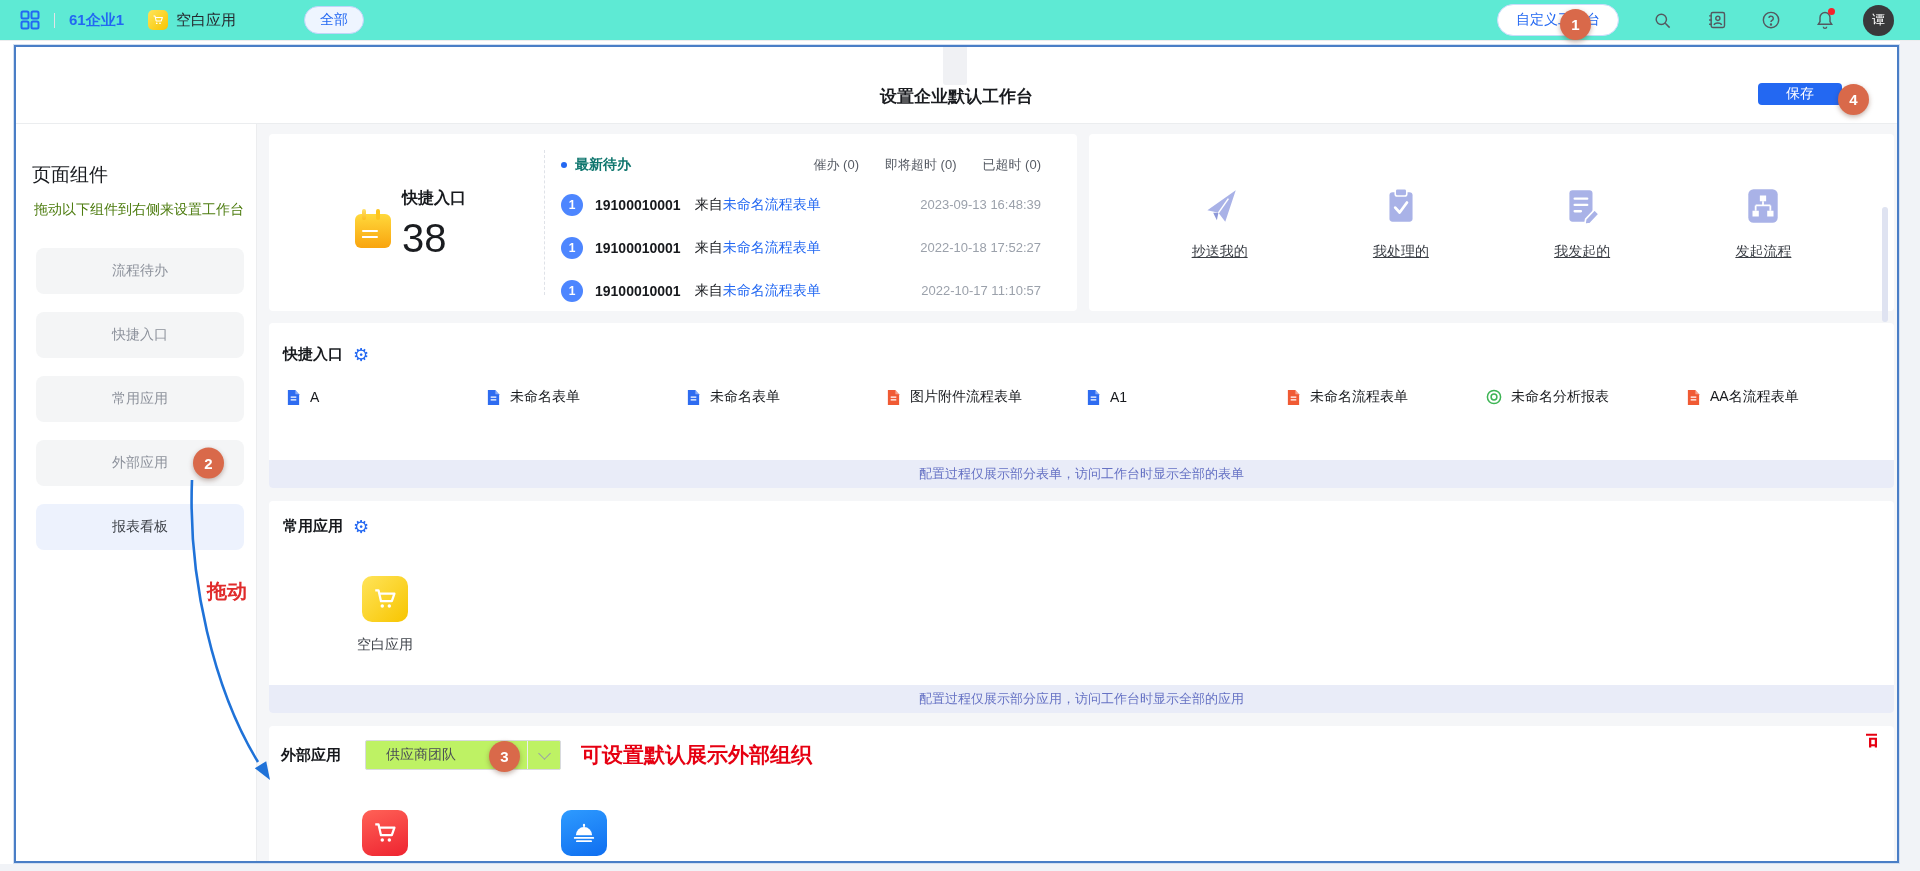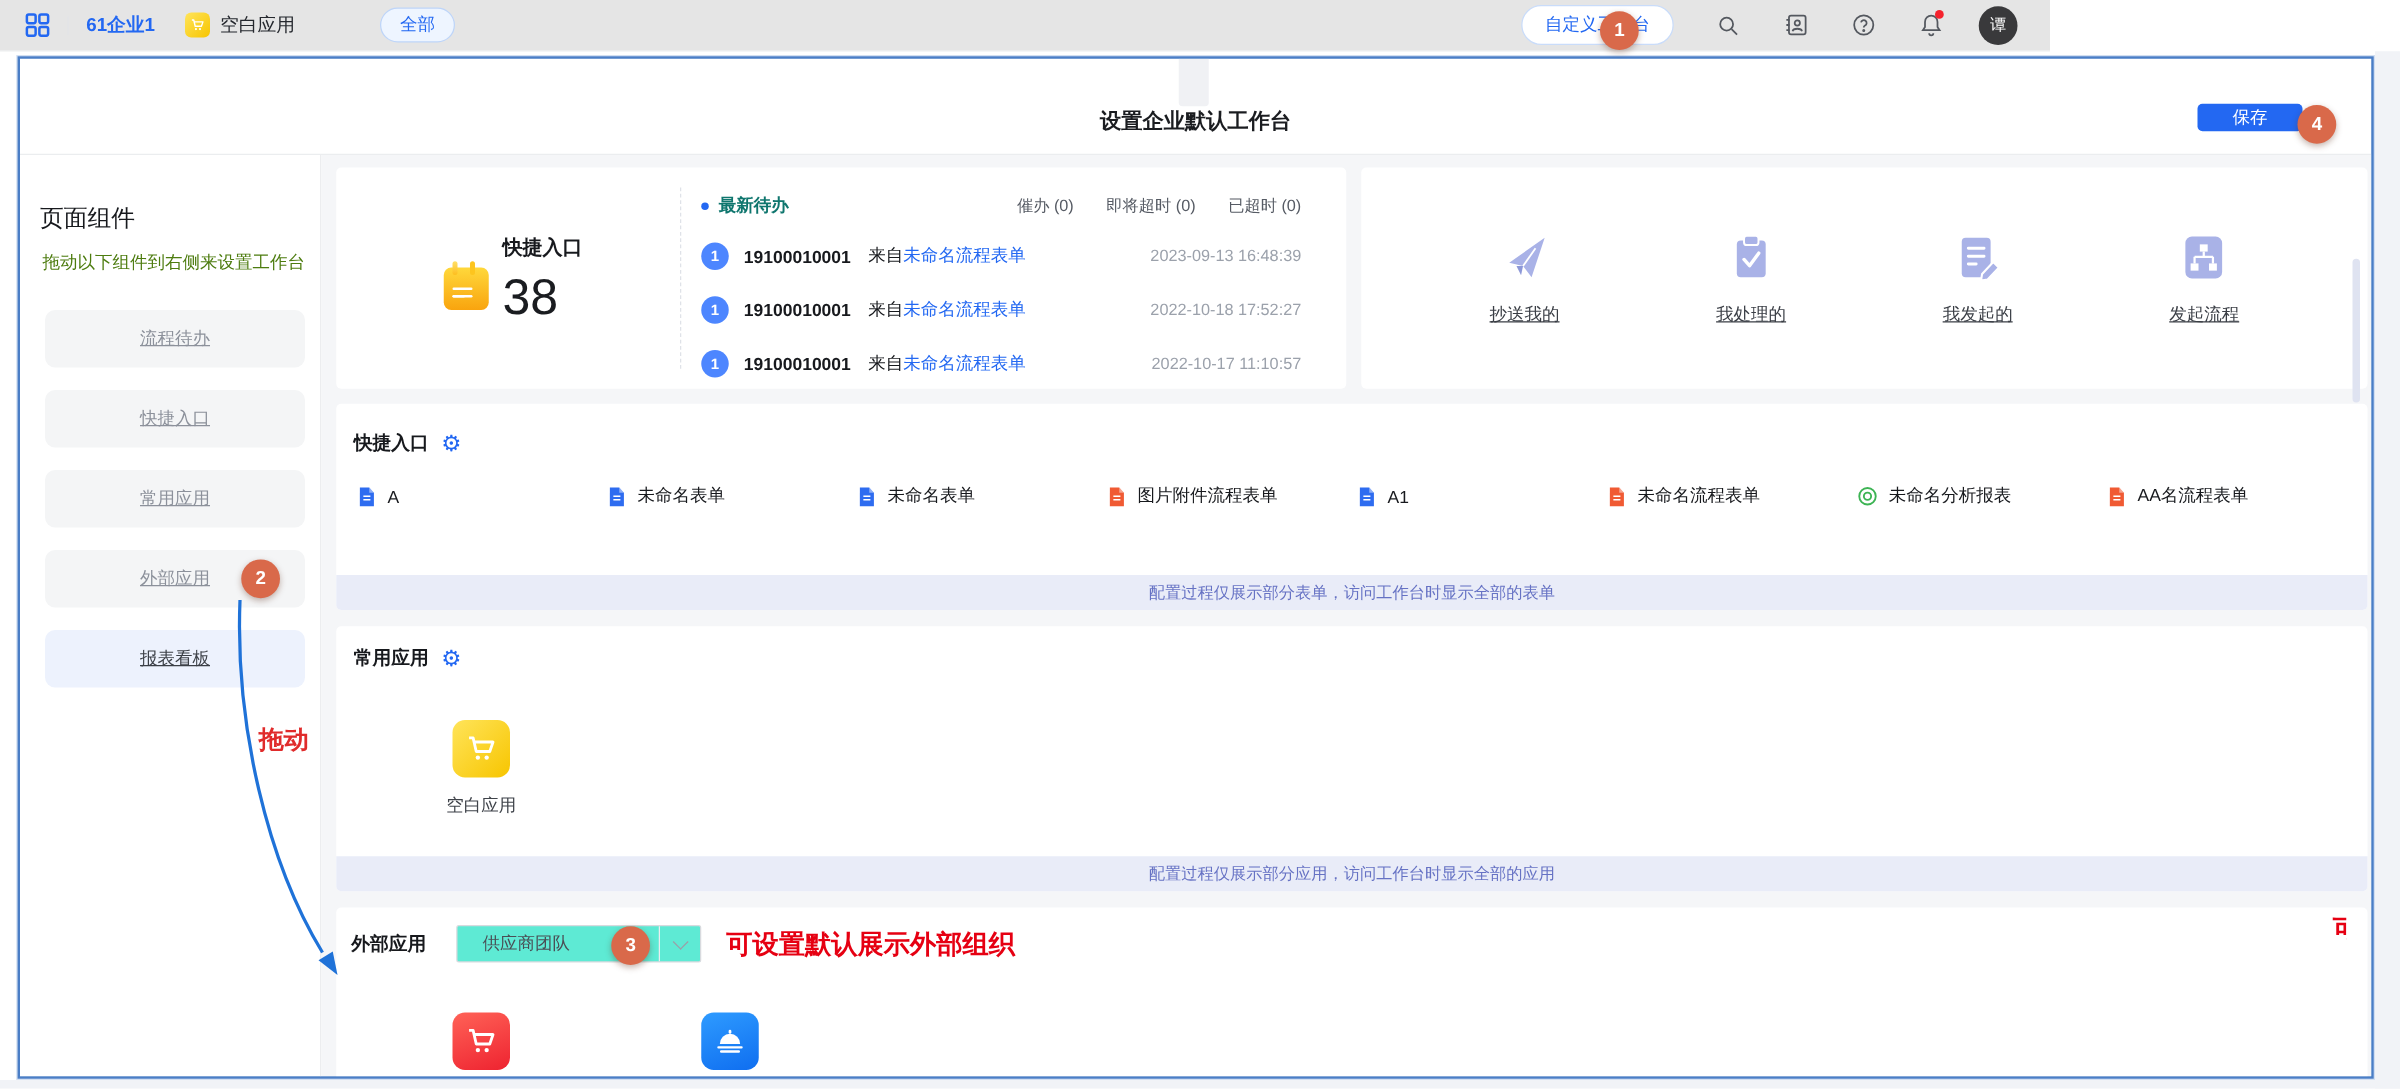--- a/index.html
+++ b/index.html
@@ -1,18 +1,18 @@
 <!DOCTYPE html>
 <html><head>
 <meta charset="utf-8">
 <style>
   html,body{margin:0;padding:0;width:1920px;height:871px;background:#fff;
     font-family:"Liberation Sans","DejaVu Sans",sans-serif;overflow:hidden;position:relative;color:#17191d;}
   
-  .topbar{position:absolute;left:0;top:0;width:1640px;height:41px;background:#e5e5e5;
+  .topbar{position:absolute;left:0;top:0;width:1920px;height:41px;background:#5eead4;
     border-bottom:1px solid #ecedee;display:flex;align-items:center;box-sizing:border-box;padding:0 26px 0 20px;}
   .tb-sep{width:1px;height:15px;background:#e2e3e7;margin:0 14px;}
   .company{color:#2368f2;font-size:15px;font-weight:700;cursor:pointer;}
   .mini-tile{width:20px;height:20px;border-radius:5px;background:linear-gradient(135deg,#ffe45a,#f7c500);
     display:flex;align-items:center;justify-content:center;margin-left:24px;}
   .app-name{font-size:15px;color:#25282e;margin-left:8px;}
   .pill{height:26px;padding:0 15px;border-radius:14px;background:#eef5ff;border:1px solid #bed5f9;
     color:#2368f2;font-size:14px;display:flex;align-items:center;margin-left:68px;cursor:pointer;}
   .tb-right{margin-left:auto;display:flex;align-items:center;}
   .cust-pill{position:relative;height:30px;padding:0 18px;border-radius:16px;background:#fff;border:1px solid #c9dcfa;
@@ -37,21 +37,21 @@
   .save-wrap{position:absolute;right:55px;top:36px;}
   .save-btn{width:84px;height:22px;background:#2368f2;color:#fff;font-size:14px;border:none;border-radius:4px;cursor:pointer;}
   .save-wrap .nbadge{position:absolute;right:-27px;top:1px;}
   
   .fbody{flex:1;display:flex;min-height:0;}
   .sidebar{width:241px;flex:none;background:#fff;border-right:1px solid #ecedef;box-sizing:border-box;padding:38px 14px 0 16px;}
   .sb-title{font-size:19px;font-weight:400;color:#17191d;}
   .sb-desc{margin-top:10px;font-size:14px;line-height:22px;color:#4d7c0f;width:212px;text-align:right;}
   .sb-items{margin-top:28px;}
   .sb-item{position:relative;width:208px;height:46px;margin:0 0 18px 4px;border-radius:8px;background:#f4f5f6;
-    color:#8c919b;font-size:14px;display:flex;align-items:center;justify-content:center;cursor:grab;text-decoration:underline;}
+    color:#8c919b;font-size:14px;display:flex;align-items:center;justify-content:center;cursor:grab;}
   .sb-item.active{background:#edf2fd;color:#3b3f46;}
   .sb-item .nbadge{position:absolute;right:20px;top:50%;transform:translateY(-50%);}
   .main{flex:1;background:#f5f6f8;position:relative;box-sizing:border-box;padding:10px 3px 0 12px;overflow:hidden;}
   .card{background:#fff;border-radius:4px;}
   
   .row1{display:flex;gap:12px;height:177px;}
   .todo-card{width:808px;flex:none;position:relative;}
   .cal-icon{position:absolute;left:86px;top:80px;width:36px;height:34px;border-radius:6px;
     background:linear-gradient(180deg,#ffd83b,#f9a40e);}
   .cal-icon:before{content:"";position:absolute;left:7px;top:-5px;width:4px;height:11px;border-radius:2px;
@@ -94,21 +94,21 @@
     display:flex;align-items:center;justify-content:center;border-radius:0 0 4px 4px;}
   
   .row3{margin-top:13px;height:212px;display:flex;flex-direction:column;}
   .app-tile{width:46px;height:46px;border-radius:10px;display:flex;align-items:center;justify-content:center;cursor:pointer;}
   .tile-yellow{background:linear-gradient(135deg,#ffe45a,#f7c500);margin:40px 0 0 93px;}
   .app-tile-label{margin:14px 0 0 66px;width:100px;text-align:center;font-size:14px;color:#3f434a;}
   
   .row4{margin-top:13px;height:160px;display:flex;flex-direction:column;box-sizing:border-box;padding:14px 0 0 12px;}
   .ext-head{display:flex;align-items:center;}
   .ext-select{position:relative;margin-left:24px;width:196px;height:30px;border:1px solid #d8dade;border-radius:2px;
-    background:#5eead4;display:flex;align-items:center;box-sizing:border-box;cursor:pointer;}
+    background:#bef264;display:flex;align-items:center;box-sizing:border-box;cursor:pointer;}
   .ext-value{padding-left:20px;font-size:14px;color:#4a4e55;}
   .ext-chev{position:absolute;right:0;top:0;width:32px;height:100%;display:flex;align-items:center;justify-content:center;border-left:1px solid #ebedf0;}
   .chev{width:8px;height:8px;border-right:1.6px solid #9aa0a8;border-bottom:1.6px solid #9aa0a8;transform:rotate(45deg);margin-top:-4px;}
   .ext-select .nbadge{position:absolute;right:40px;top:0;}
   .annotation{margin-left:20px;font-family:"Liberation Serif","DejaVu Serif",serif;font-weight:700;font-size:21px;color:#e60012;}
   .ext-tiles{display:flex;margin:40px 0 0 81px;gap:153px;}
   .tile-red{background:linear-gradient(160deg,#ff6257,#ee2330);}
   .tile-blue{background:linear-gradient(160deg,#2e9bff,#0f6ef0);}
   
   .overlay{position:absolute;left:0;top:0;width:1920px;height:871px;pointer-events:none;z-index:30;}

